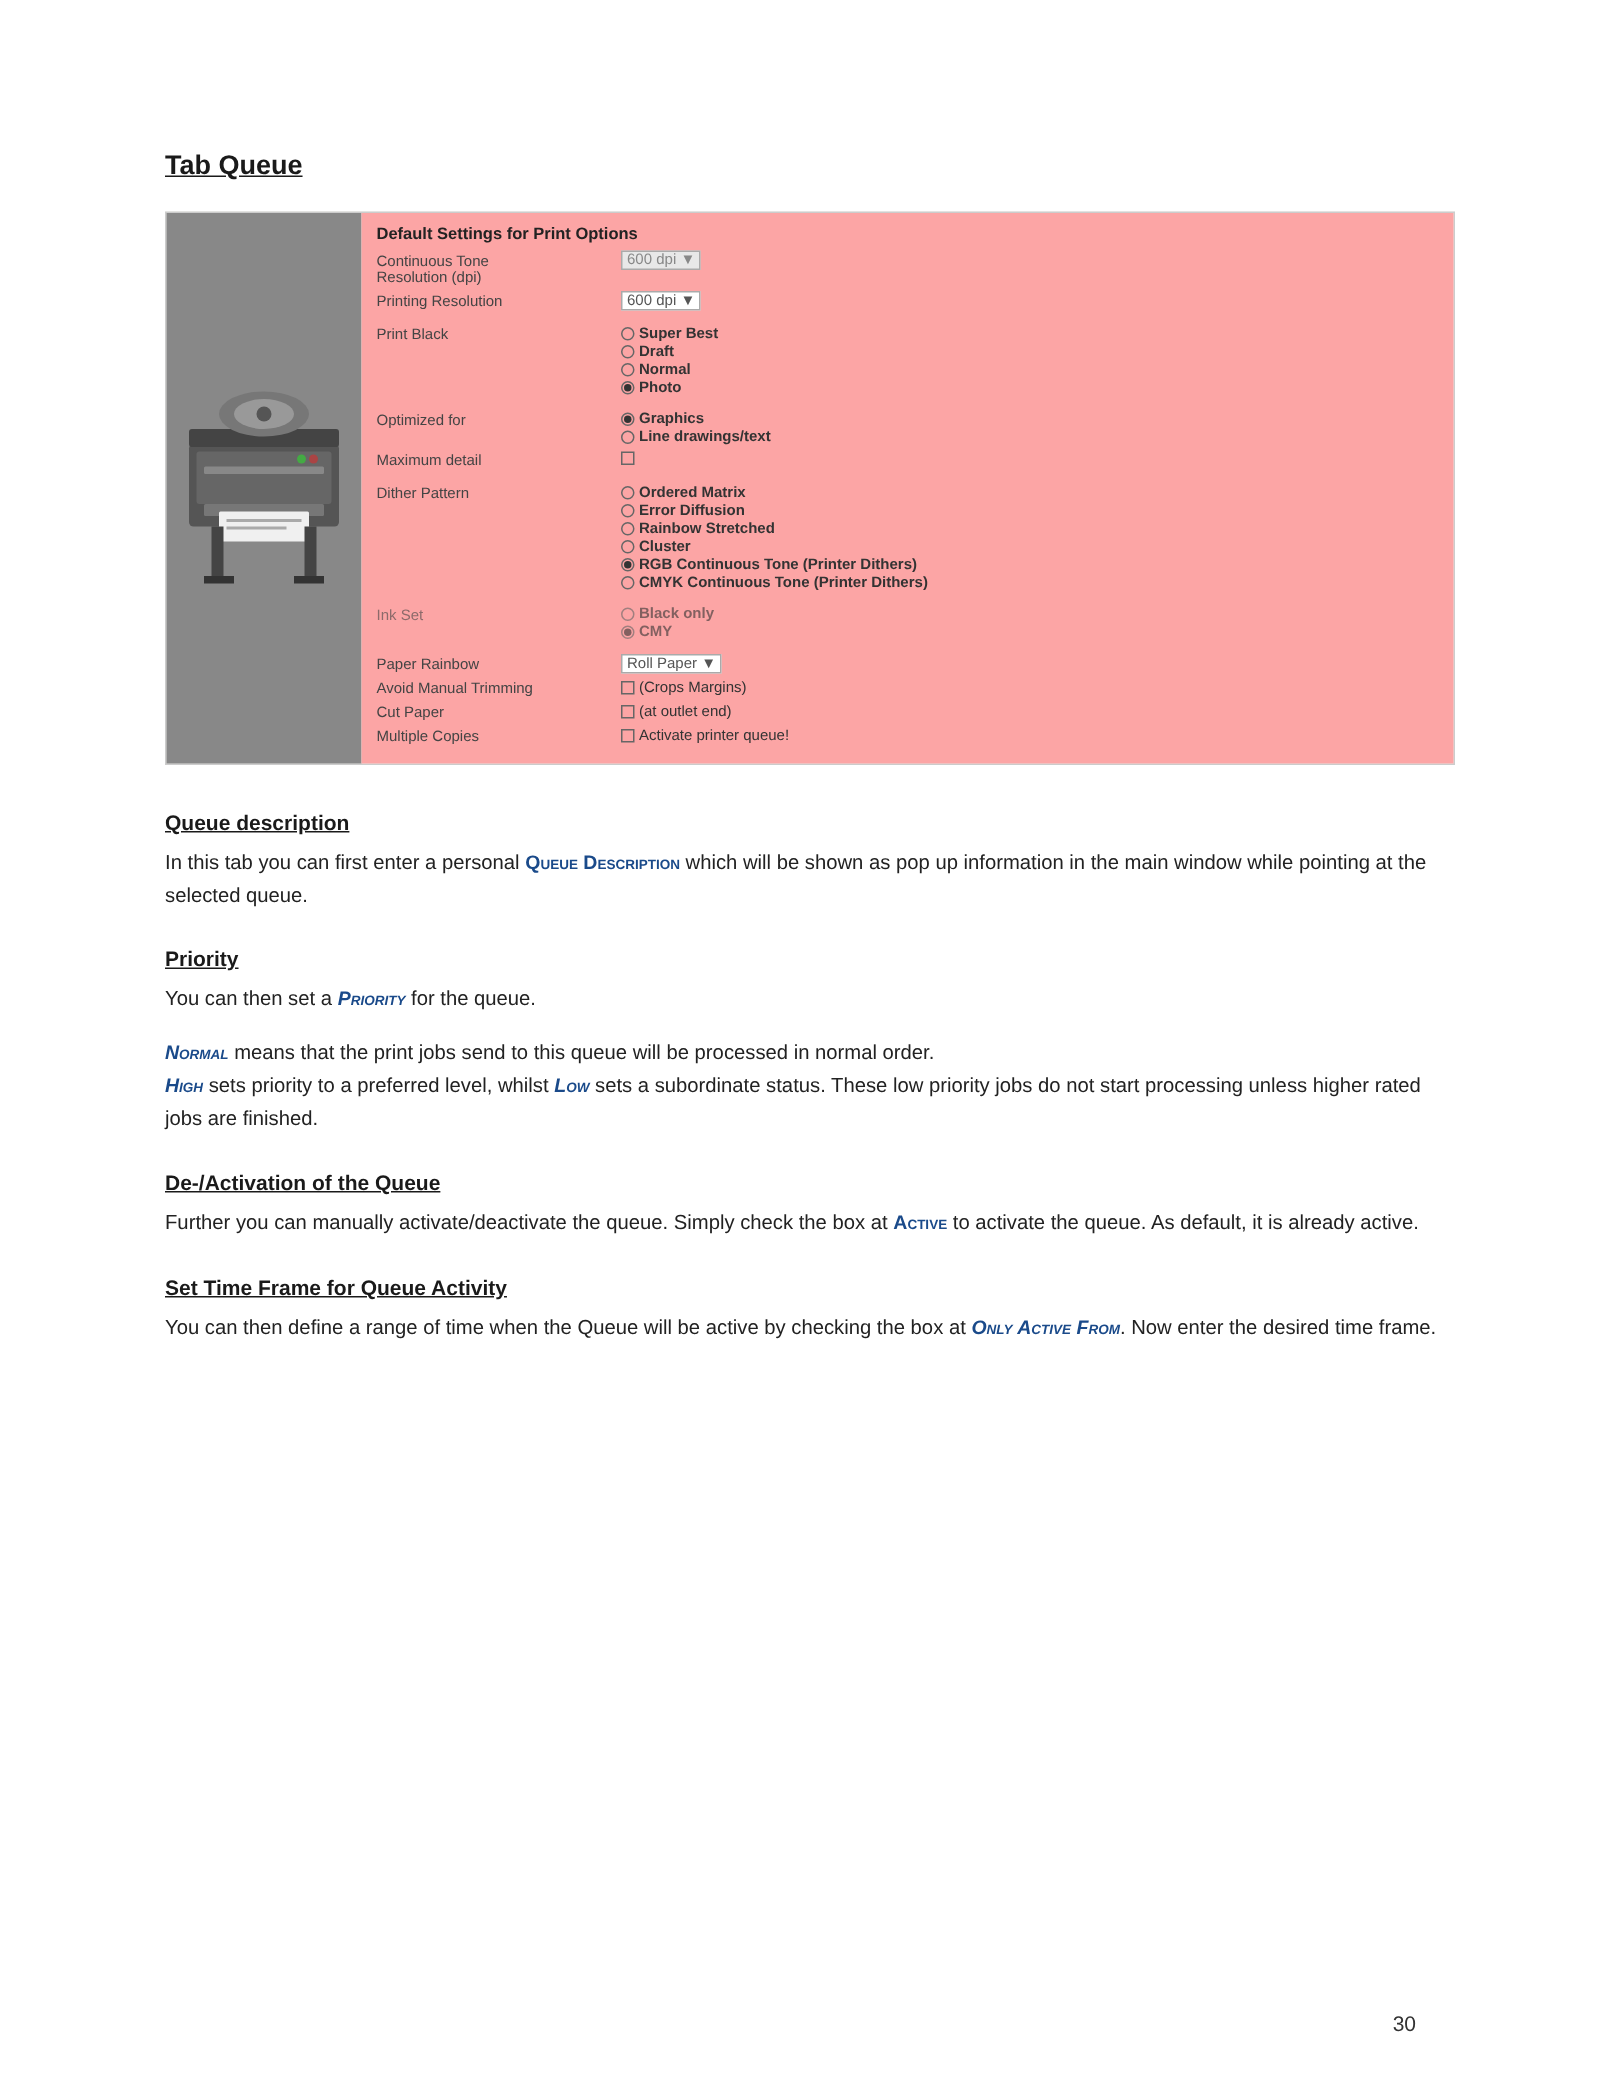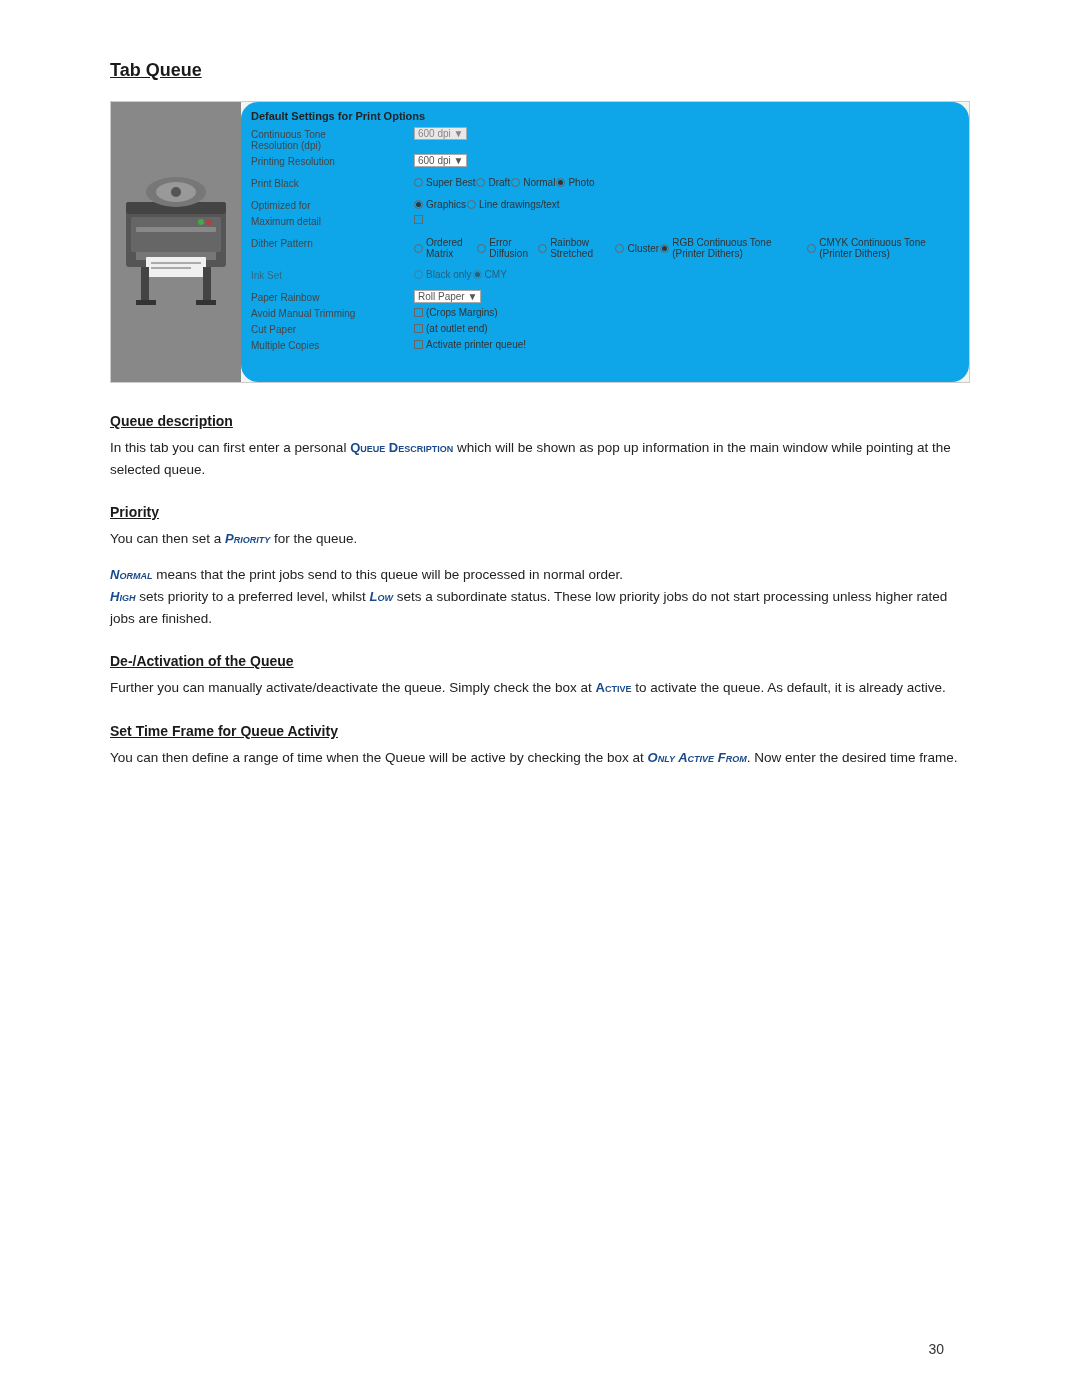--- a/index.html
+++ b/index.html
@@ -24,20 +24,21 @@
       padding: 60px 0 80px 0;
     }
 
     
     .page-title {
       font-size: 18px;
       font-weight: bold;
       text-decoration: underline;
       color: #1a1a1a;
       margin-bottom: 20px;
+      margin-top: 40px;
     }
 
     
     .screenshot-box {
       display: flex;
       border: 1px solid #cccccc;
       margin-bottom: 30px;
       background: #f5f5f0;
     }
 
@@ -53,22 +54,21 @@
     }
 
     .printer-svg {
       width: 110px;
       height: 140px;
     }
 
     .settings-panel {
       flex: 1;
       padding: 8px 10px;
-      background: #0ea5e9;
-      border-radius: 17px;
+      background: #fca5a5;
     }
 
     .settings-panel-title {
       font-size: 11px;
       font-weight: bold;
       margin-bottom: 6px;
       color: #222;
     }
 
     .settings-row {
@@ -100,22 +100,23 @@
       color: #555;
     }
 
     .settings-input-disabled {
       background: #e8e8e8;
       color: #888;
     }
 
     .radio-group {
       display: flex;
-      flex-direction: row;
+      flex-direction: column;
       gap: 1px;
+      font-weight: bold;
     }
 
     .radio-item {
       display: flex;
       align-items: center;
       gap: 3px;
       font-size: 10px;
     }
 
     .radio-circle {

